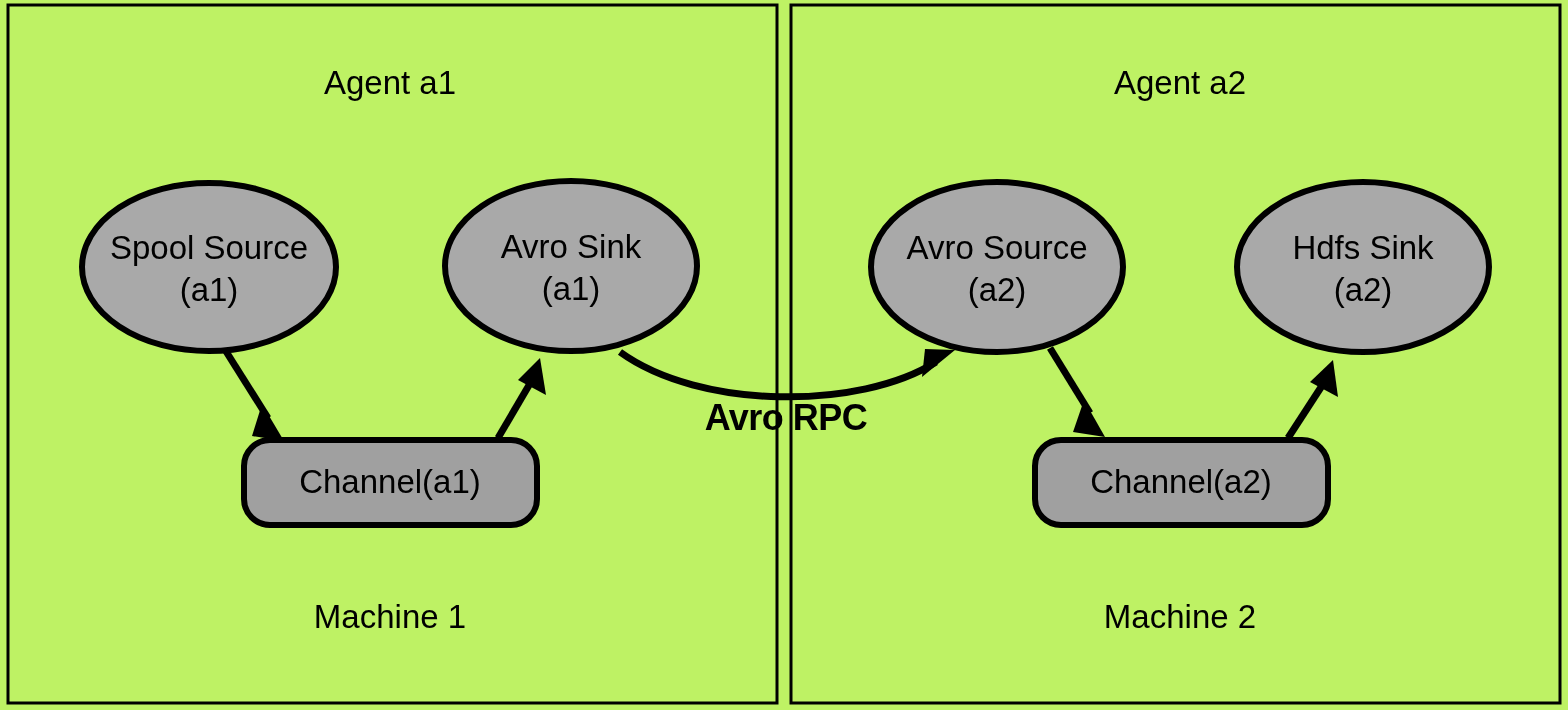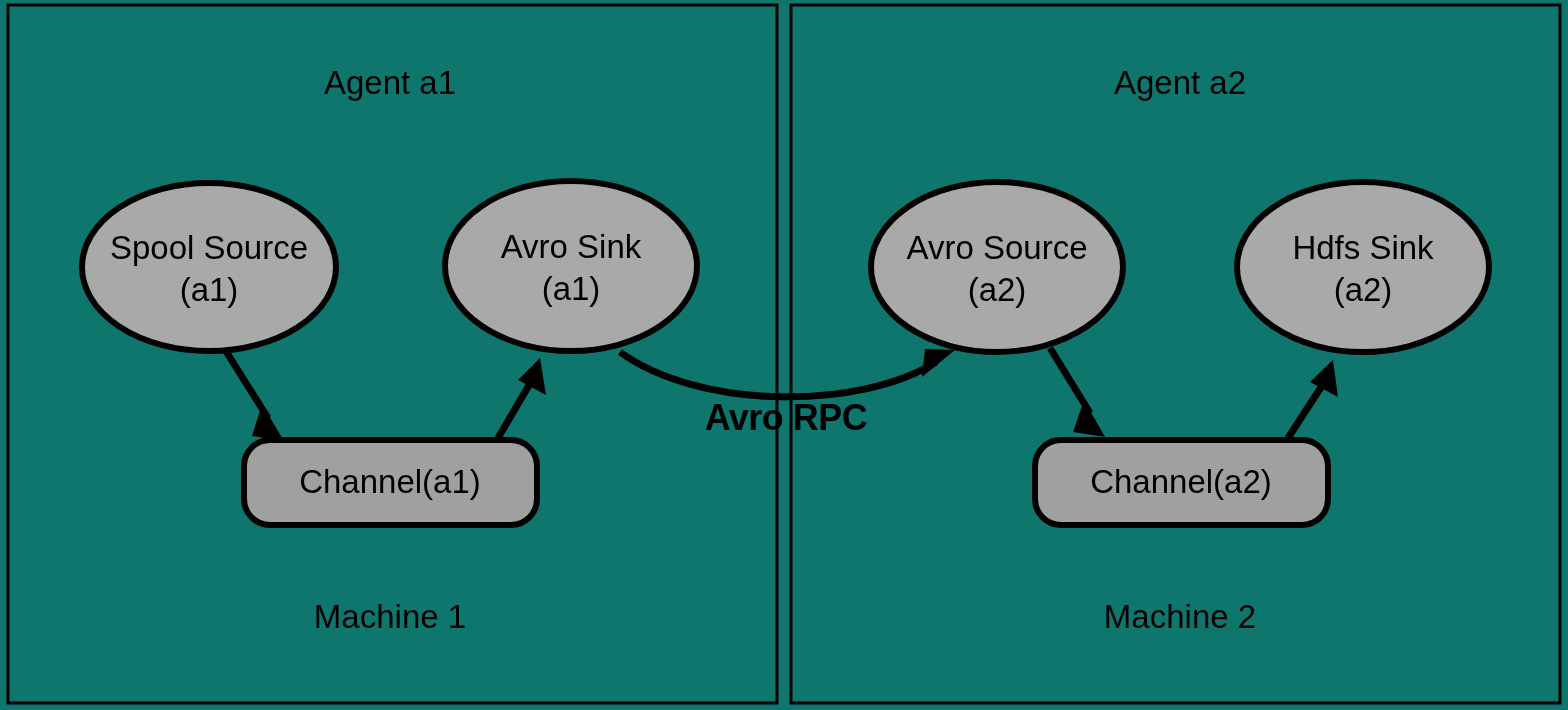--- a/index.html
+++ b/index.html
@@ -7,21 +7,21 @@
     padding: 0;
     background: #ffffff;
   }
   body {
     font-family: "Liberation Sans", sans-serif;
   }
   #canvas {
     position: relative;
     width: 1568px;
     height: 710px;
-    background: #0f766e;
+    background: #bef264;
     overflow: hidden;
   }
   #diagram-svg {
     position: absolute;
     left: 0;
     top: 0;
     width: 1568px;
     height: 710px;
   }
   .panel-rect {

